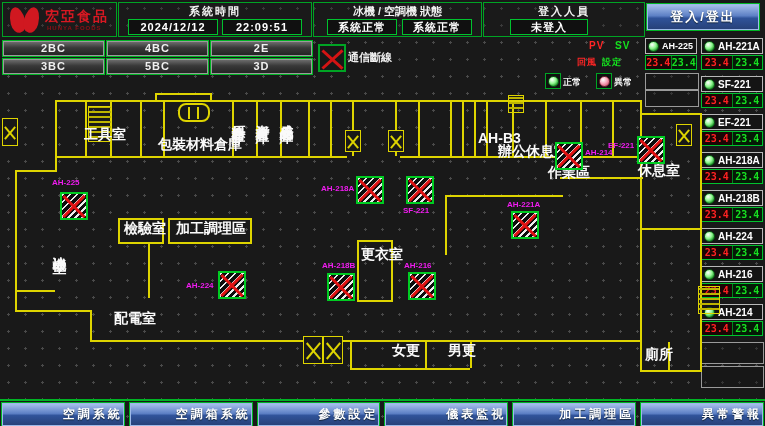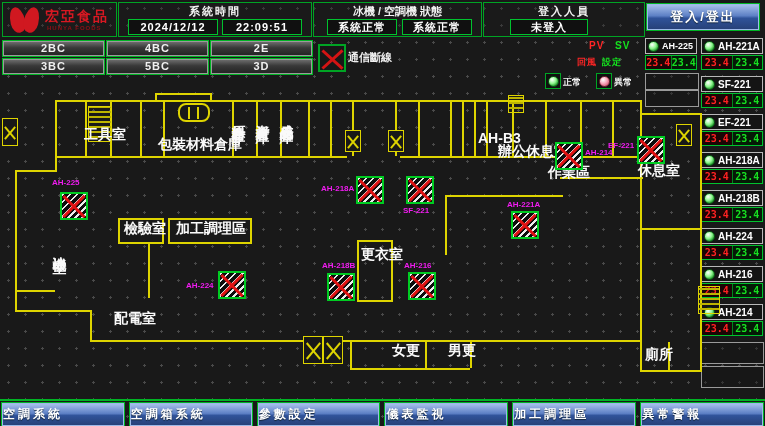--- a/index.html
+++ b/index.html
@@ -67,21 +67,21 @@
   .mklabel{position:absolute;color:#f01cf0;font-size:8px;font-weight:bold;white-space:pre;line-height:9px;}
   .mk{position:absolute;width:28px;height:28px;border:2px solid #00cc22;box-sizing:border-box;cursor:pointer;
     background:repeating-linear-gradient(135deg,#ededed 0 2px,#0d0d0d 2px 5px);}
   .mk:before,.mk:after{content:'';position:absolute;left:-12%;top:46%;width:124%;height:3px;background:#e01212;}
   .mk:before{transform:rotate(45deg);} .mk:after{transform:rotate(-45deg);}
   
   #nav-line{position:absolute;left:0;top:399px;width:765px;height:2px;background:#00b424;}
   #nav{position:absolute;left:0;top:403px;width:765px;display:flex;gap:6px;padding:0 2px;box-sizing:border-box;}
   .navbtn{flex:1;height:21px;border:1px solid #9db9e8;outline:1px solid #00b424;
     background:linear-gradient(#a6bfeb 0%,#5d80c5 45%,#30539a 55%,#274179 100%);
-    color:#fff;font-size:12px;font-weight:bold;text-align:left;line-height:20px;
+    color:#fff;font-size:12px;font-weight:bold;text-align:right;line-height:20px;
     letter-spacing:3px;cursor:pointer;text-shadow:0 1px 1px #123;}
 </style>
 </head>
 <body>
 
 <div class="hcell" style="left:2px;top:2px;width:113px;height:33px;">
   <span class="logo-mark">
     <span style="left:7px;top:4px;transform:rotate(-14deg);"></span>
     <span style="left:21px;top:4px;transform:rotate(14deg) scaleX(-1);"></span>
   </span>

